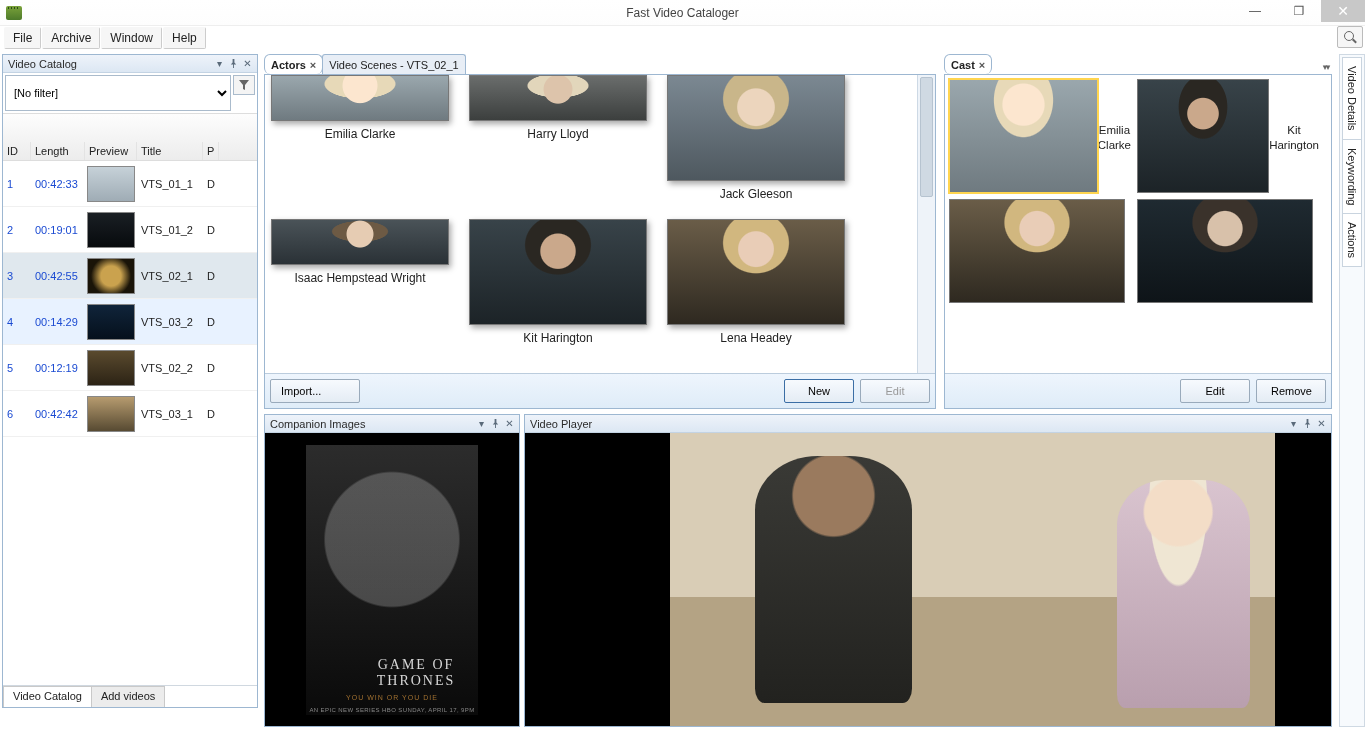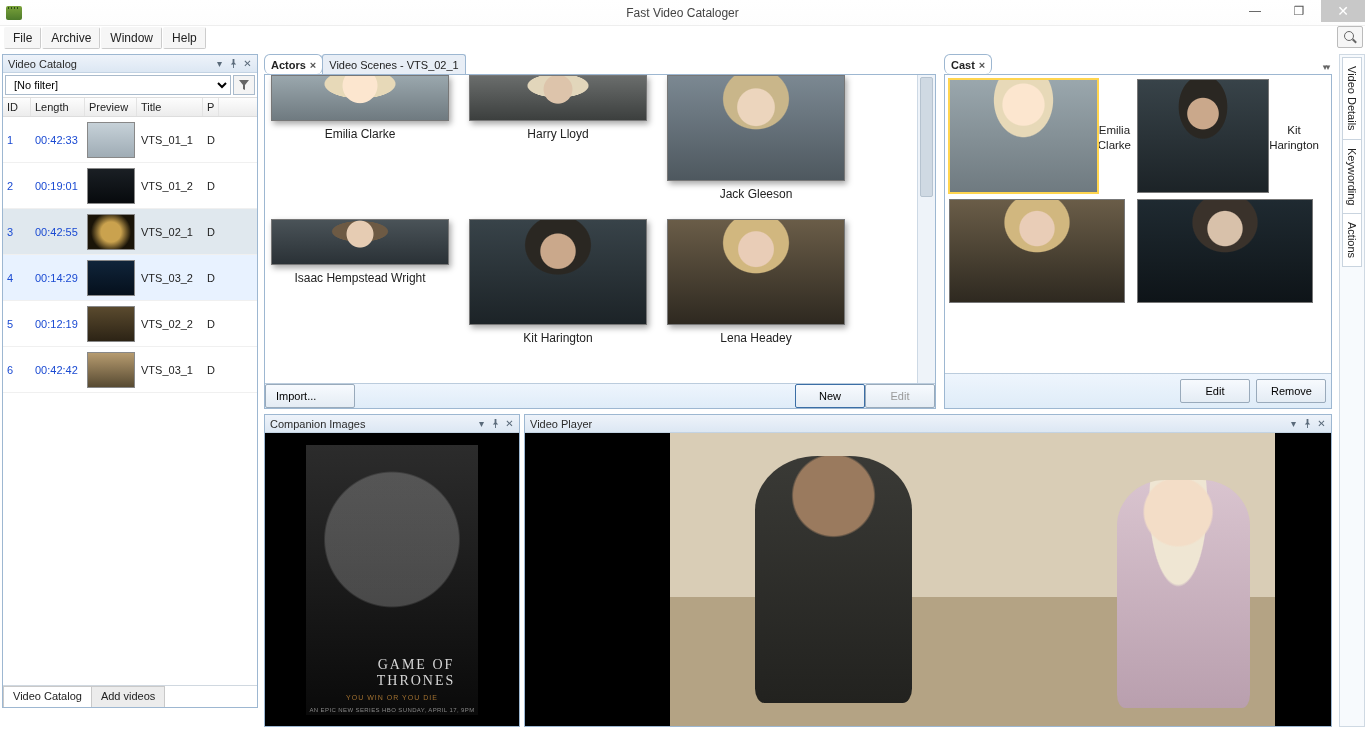--- a/index.html
+++ b/index.html
@@ -25,27 +25,27 @@
   
   .pane { border:1px solid #9db7d1; background:#fff; position:absolute; display:flex; flex-direction:column; }
   .pane-head { height:18px; background:linear-gradient(#eef3fa,#dce7f3); border-bottom:1px solid #c3d3e3; display:flex; align-items:center; padding:0 3px; font-size:11px; color:#2a2a2a; }
   .pane-head .title-text { flex:1; padding-left:2px; white-space:nowrap; overflow:hidden; text-overflow:ellipsis; }
   .pane-ctrl { width:13px; height:13px; display:flex; align-items:center; justify-content:center; color:#5a6a7a; margin-left:1px; font-size:10px; cursor:pointer; }
   .pane-ctrl svg { display:block; }
 
   
   #video-catalog { left:2px; top:54px; width:256px; height:654px; }
   .filter-row { display:flex; padding:2px; gap:2px; border-bottom:1px solid #ddd; }
-  .filter-row select { flex:1; height:20px; font-size:11px; border:1px solid #abc; background:#fff; padding-left:4px; }
+  .filter-row select { flex:1; height:36px; font-size:11px; border:1px solid #abc; background:#fff; padding-left:4px; }
   .filter-row .f-btn { width:22px; height:20px; border:1px solid #abc; background:#f4f4f4; display:flex; align-items:center; justify-content:center; }
   .funnel { width:12px;height:12px; }
 
   .catalog-table { flex:1; overflow:hidden; position:relative; }
   .catalog-head { display:flex; border-bottom:1px solid #ddd; background:linear-gradient(#fdfdfd,#ececec); font-size:11px; }
-  .catalog-head > div { padding:3px 4px; border-right:1px solid #e3e3e3; white-space:nowrap; overflow:hidden; }
+  .catalog-head > div { padding:3px 4px; border-right:1px solid #e3e3e3; white-space:nowrap; overflow:hidden;margin-top:28px; }
   .col-id { width:28px; } .col-len { width:54px; } .col-prev { width:52px; } .col-title { width:66px; } .col-p { width:16px; }
   .catalog-rows { overflow-y:auto; height:560px; }
   .catalog-row { display:flex; align-items:center; height:46px; border-bottom:1px solid #f0f0f0; font-size:11px; cursor:default; }
   .catalog-row.selected { background:#e0e8ee; }
   .catalog-row.highlight { background:#e8f2ff; }
   .catalog-row > div { padding:0 4px; overflow:hidden; }
   .catalog-row .col-id { color:#1a4ad2; }
   .catalog-row .col-len { color:#1a4ad2; }
   .catalog-row .col-prev { padding:2px; }
   .thumb { width:48px; height:36px; background:#222 center/cover; border:1px solid #888; }
@@ -77,21 +77,21 @@
   .actor-grid { flex:1; overflow:hidden; display:flex; }
   .actor-scroll { flex:1; overflow:auto; padding:0 6px 6px; }
   .actor-cards { display:flex; flex-wrap:wrap; gap:18px 20px; }
   .actor-card { width:178px; display:flex; flex-direction:column; align-items:center; }
   .actor-img { width:178px; height:106px; border:1px solid #777; background:#2a2f33 center/cover; box-shadow:2px 3px 6px rgba(0,0,0,0.35); position:relative; overflow:hidden; }
   .actor-card.top .actor-img { height:46px; }
   .actor-name { margin-top:6px; font-size:12px; text-align:center; }
   .vscroll { width:18px; background:#eef3f9; border-left:1px solid #cdd9e5; position:relative; }
   .vscroll .thumb-bar { position:absolute; top:2px; left:2px; right:2px; height:120px; background:#cfd9e3; border:1px solid #b6c3d0; border-radius:2px; }
 
-  .actor-bottom { display:flex; background:linear-gradient(#eef5fd,#dfecf8); border-top:1px solid #bcd; }
+  .actor-bottom { display:flex; padding:5px; gap:6px; background:linear-gradient(#eef5fd,#dfecf8); border-top:1px solid #bcd; }
   .actor-bottom .spacer { flex:1; }
 
   
   #cast-panel { left:944px; top:74px; width:388px; height:335px; }
   .cast-grid { flex:1; padding:4px; display:flex; flex-wrap:wrap; gap:6px; align-content:flex-start; overflow:hidden; }
   .cast-card { width:182px; display:flex; flex-direction:row; align-items:center; }
   .cast-img { width:176px; height:114px; border:1px solid #777; background:#1f252a center/cover; position:relative; overflow:hidden; }
   .cast-card.sel .cast-img { outline:3px solid #ffd54f; outline-offset:-2px; }
   .cast-name { font-size:11.5px; text-align:center; line-height:1.25; margin-top:3px; }
   .cast-card.bottomrow .cast-img { height:104px; }

